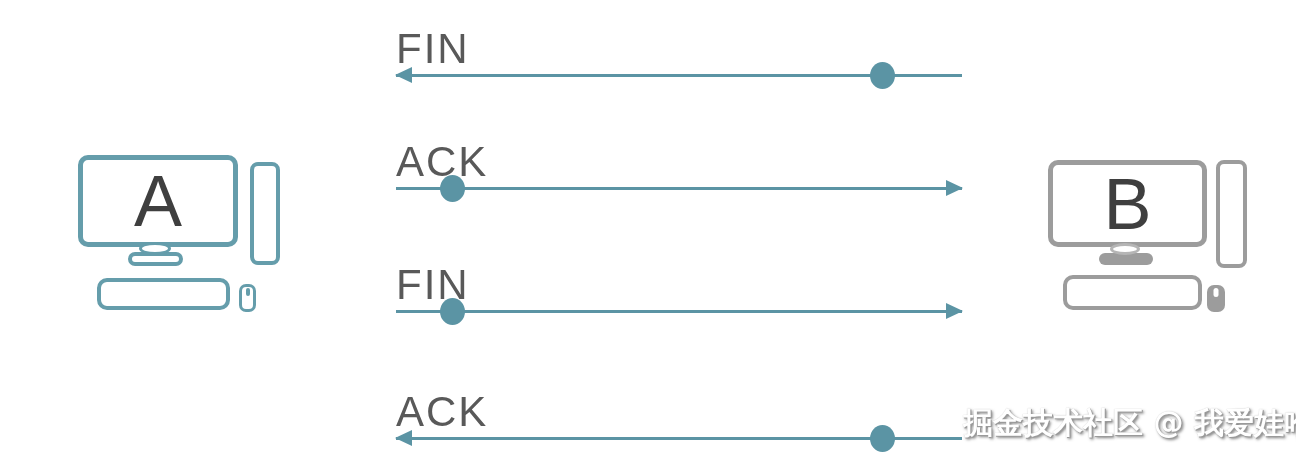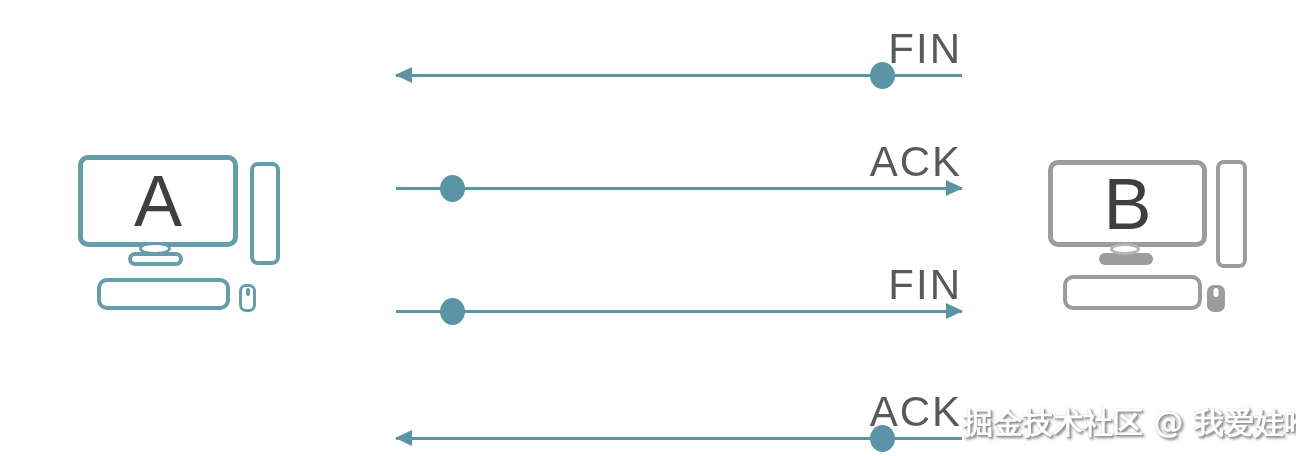--- a/index.html
+++ b/index.html
@@ -18,21 +18,21 @@
     background:#ffffff; overflow:hidden;
   }
 
   
   .msg-row { position:absolute; left:396px; width:566px; height:52px; }
   .msg-row-1 { top:28px; }
   .msg-row-2 { top:141px; }
   .msg-row-3 { top:264px; }
   .msg-row-4 { top:391px; }
   .msg-label {
-    position:absolute; left:0; right:0; top:0; text-align:right;
+    position:absolute; left:0; right:0; top:0; text-align:left;
     font-size:42px; line-height:42px; color:var(--label-gray);
     letter-spacing:2px; font-weight:400;
   }
   .msg-line { position:absolute; left:0; right:0; top:46px; height:3px; background:var(--teal); }
   .arrow-head { position:absolute; width:0; height:0; top:-7px;
     border-top:8px solid transparent; border-bottom:8px solid transparent; }
   .dir-left  .arrow-head { left:-1px;  border-right:17px solid var(--teal); }
   .dir-right .arrow-head { right:-1px; border-left:17px solid var(--teal); }
   .seg-dot { position:absolute; width:25px; height:27px; top:-12px;
     background:var(--teal); border-radius:50%; }

